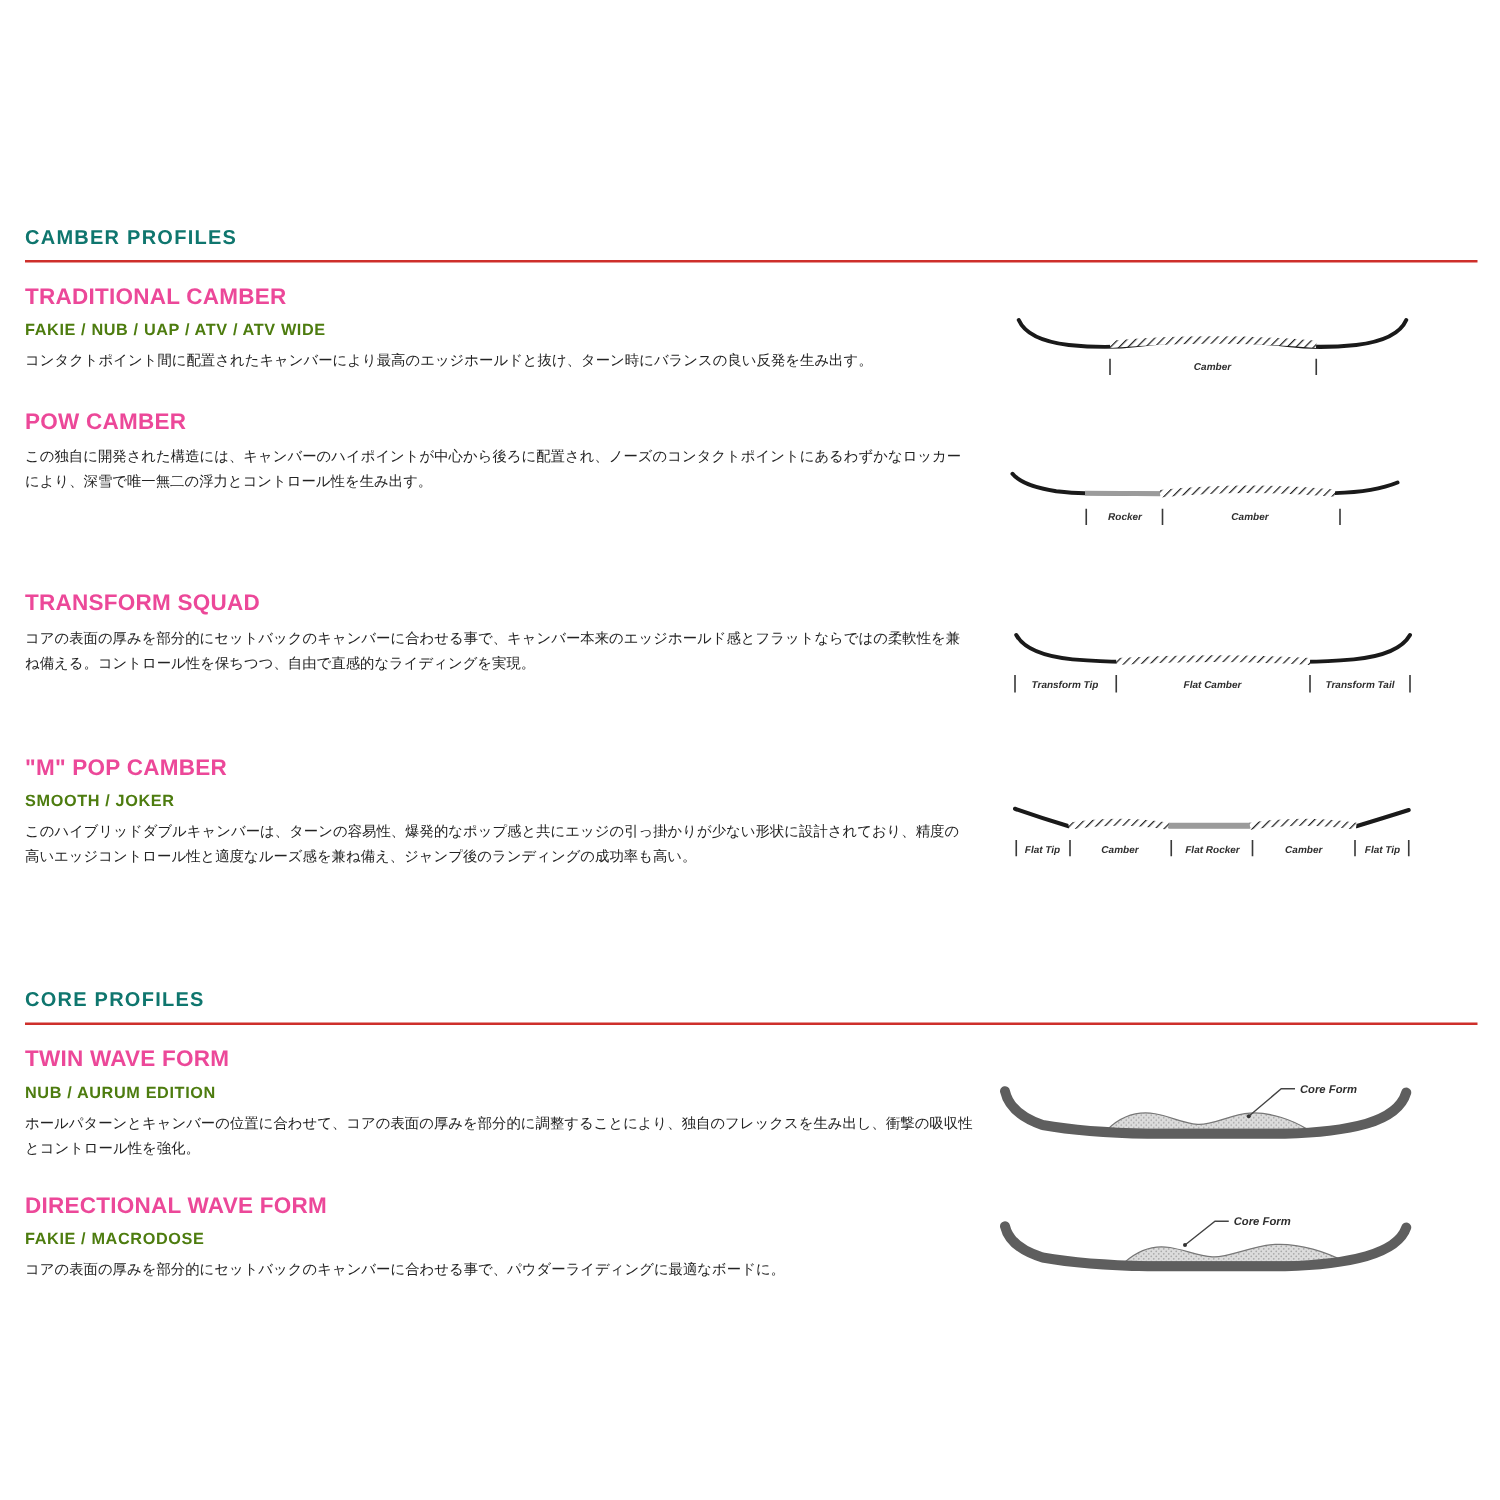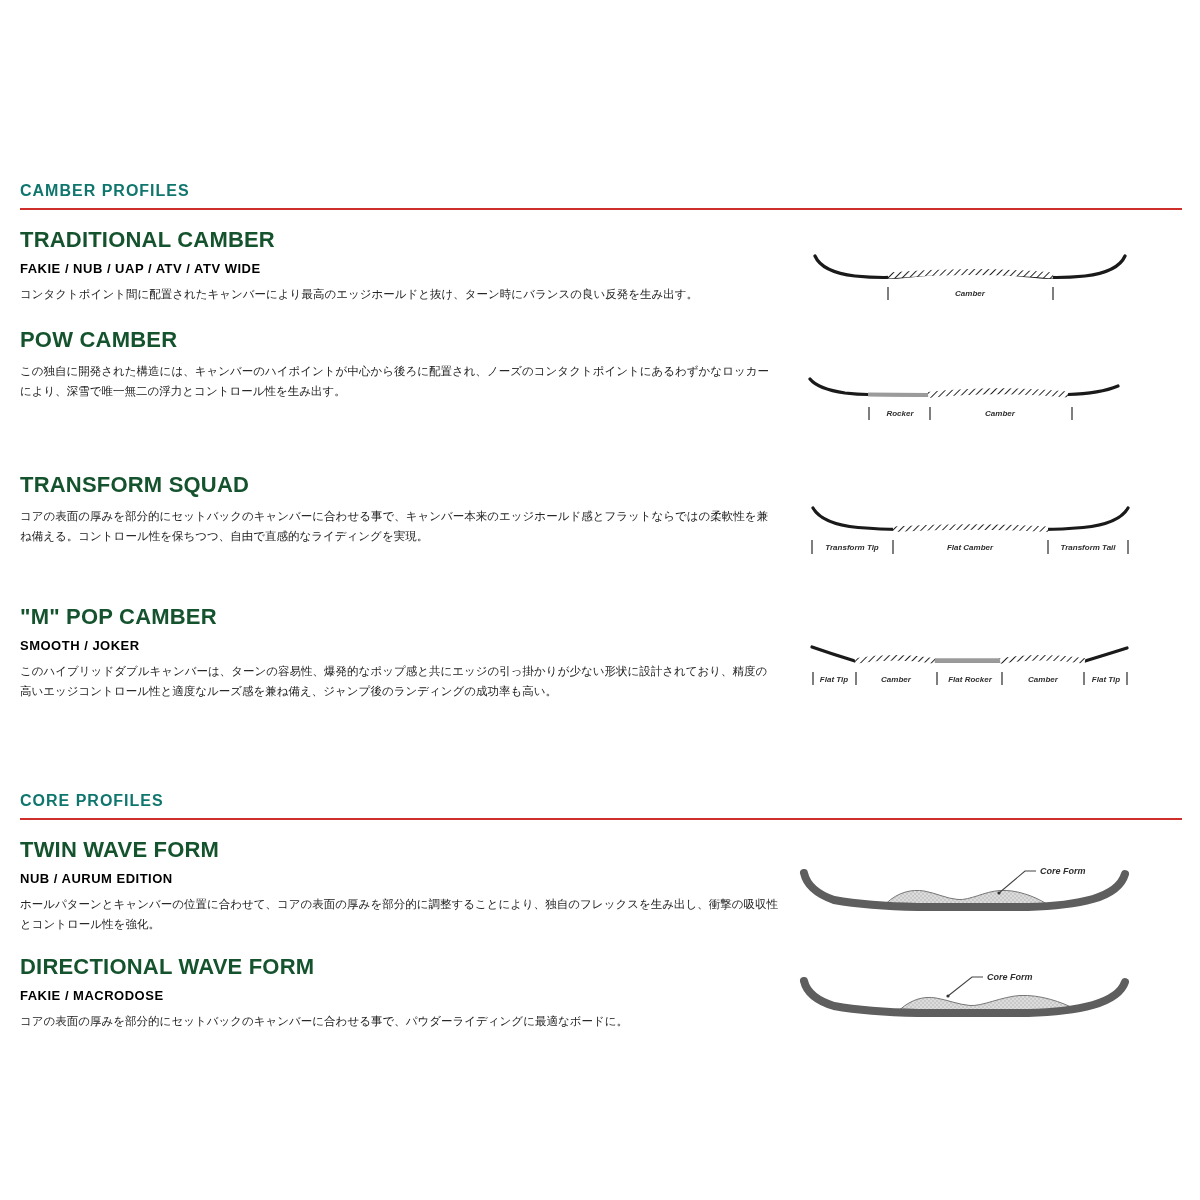--- a/index.html
+++ b/index.html
@@ -9,22 +9,22 @@
     font-family:"Liberation Sans","DejaVu Sans",sans-serif; color:#1c1c1c;
   }
   .section-heading {
     position:absolute; left:20px;
     font-size:16px; font-weight:700; letter-spacing:1px; color:#0f766e;
   }
   .rule {
     position:absolute; left:20px; width:1162px; height:2px; background:#CE2F2B;
   }
   .text-col { position:absolute; left:20px; width:758px; }
-  .profile-title { font-size:22px; font-weight:700; letter-spacing:0.2px; color:#14532d; margin-bottom:8px; }
-  .profile-models { font-size:13px; font-weight:700; letter-spacing:0.5px; color:#000000; margin-bottom:8px; }
+  .profile-title { font-size:18px; font-weight:700; letter-spacing:0.2px; color:#ec4899; margin-bottom:8px; }
+  .profile-models { font-size:13px; font-weight:700; letter-spacing:0.5px; color:#4d7c0f; margin-bottom:8px; }
   .profile-desc { font-size:11.5px; line-height:1.75; color:#222; }
   .diagram { position:absolute; }
   .diag-label { font-style:italic; font-weight:bold; font-size:8px; fill:#2e2e2e; }
   .core-label { font-style:italic; font-weight:bold; font-size:9px; fill:#2e2e2e; }
   .tick { stroke:#3a3a3a; stroke-width:1.3; }
   .board-line { stroke:#1a1a1a; stroke-width:3.2; fill:none; stroke-linecap:round; }
   .hatch-band { fill:none; stroke-linecap:butt; }
   .gray-band { stroke:#9b9b9b; fill:none; stroke-linecap:butt; }
   .core-board { stroke:#5e5e5e; stroke-width:8; fill:none; stroke-linecap:round; }
   .core-form { stroke:#777; stroke-width:1; }

